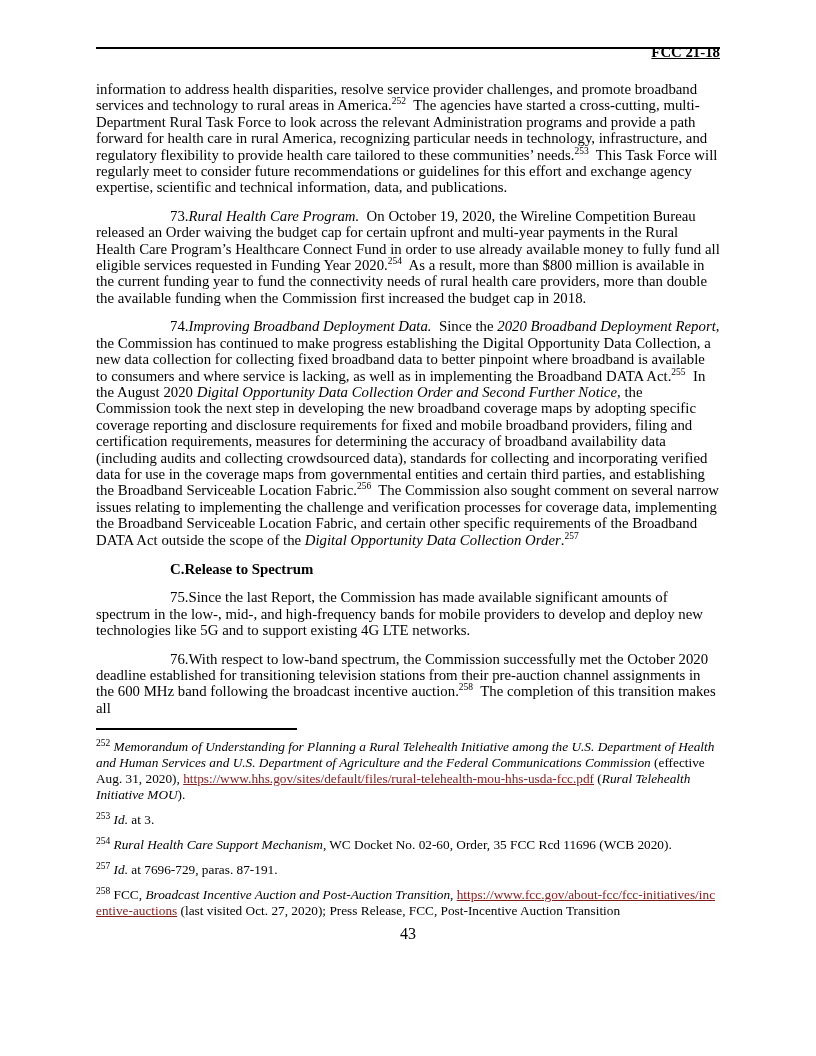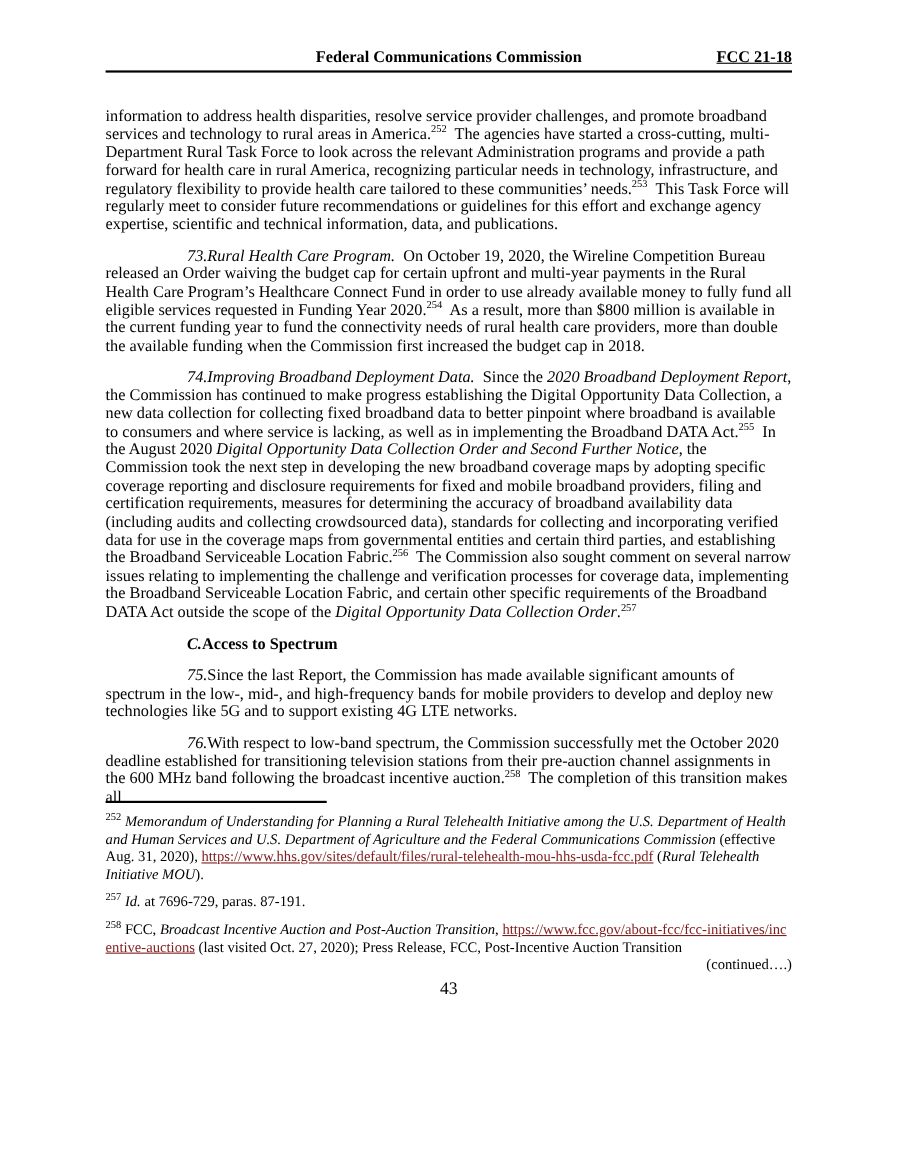--- a/index.html
+++ b/index.html
@@ -36,21 +36,21 @@
     line-height: 16.4px;
     text-align: left;
   }
   .content p {
     margin: 0 0 12px 0;
     text-indent: 37px;
     white-space: pre-wrap;
   }
   .content p.no-indent { text-indent: 0; }
   .content p.heading { font-weight: bold; margin: 13px 0 12px 0; }
-  .pnum { display: inline-block; min-width: 42px; font-style: italic; }
+  .pnum { display: inline-block; min-width: 42px; }
   .italic { font-style: italic; }
   .bold { font-weight: bold; }
   sup.fnref {
     font-size: 9.5px;
     line-height: 0;
     vertical-align: super;
     letter-spacing: 0;
   }
   a.link {
     color: #7f1d1d;
@@ -85,36 +85,36 @@
     text-align: center;
     font-size: 16px;
     margin-top: 6px;
   }
 </style>
 </head>
 <body>
 
 <div class="page">
   <div class="header">
-    <span class="header-title">Federal Communications Commission</span>
     <span class="header-doc">FCC 21-18</span>
   </div>
 
   <div class="content">
       <p class="para no-indent"><span>information to address health disparities, resolve service provider challenges, and promote broadband services and technology to rural areas in America.</span><sup class="fnref">252</sup><span>  The agencies have started a cross-cutting, multi-Department Rural Task Force to look across the relevant Administration programs and provide a path forward for health care in rural America, recognizing particular needs in technology, infrastructure, and regulatory flexibility to provide health care tailored to these communities’ needs.</span><sup class="fnref">253</sup><span>  This Task Force will regularly meet to consider future recommendations or guidelines for this effort and exchange agency expertise, scientific and technical information, data, and publications.</span></p>
       <p class="para"><span class="pnum">73.</span><span class="italic">Rural Health Care Program.</span><span>  On October 19, 2020, the Wireline Competition Bureau released an Order waiving the budget cap for certain upfront and multi-year payments in the Rural Health Care Program’s Healthcare Connect Fund in order to use already available money to fully fund all eligible services requested in Funding Year 2020.</span><sup class="fnref">254</sup><span>  As a result, more than $800 million is available in the current funding year to fund the connectivity needs of rural health care providers, more than double the available funding when the Commission first increased the budget cap in 2018.</span></p>
       <p class="para"><span class="pnum">74.</span><span class="italic">Improving Broadband Deployment Data.</span><span>  Since the </span><span class="italic">2020 Broadband Deployment Report</span><span>, the Commission has continued to make progress establishing the Digital Opportunity Data Collection, a new data collection for collecting fixed broadband data to better pinpoint where broadband is available to consumers and where service is lacking, as well as in implementing the Broadband DATA Act.</span><sup class="fnref">255</sup><span>  In the August 2020 </span><span class="italic">Digital Opportunity Data Collection Order and Second Further Notice</span><span>, the Commission took the next step in developing the new broadband coverage maps by adopting specific coverage reporting and disclosure requirements for fixed and mobile broadband providers, filing and certification requirements, measures for determining the accuracy of broadband availability data (including audits and collecting crowdsourced data), standards for collecting and incorporating verified data for use in the coverage maps from governmental entities and certain third parties, and establishing the Broadband Serviceable Location Fabric.</span><sup class="fnref">256</sup><span>  The Commission also sought comment on several narrow issues relating to implementing the challenge and verification processes for coverage data, implementing the Broadband Serviceable Location Fabric, and certain other specific requirements of the Broadband DATA Act outside the scope of the </span><span class="italic">Digital Opportunity Data Collection Order</span><span>.</span><sup class="fnref">257</sup></p>
-      <p class="heading"><span class="pnum">C.</span><span class="bold">Access to Spectrum</span></p>
+      <p class="heading"><span class="pnum">C.</span><span class="bold">Release to Spectrum</span></p>
       <p class="para"><span class="pnum">75.</span><span>Since the last Report, the Commission has made available significant amounts of spectrum in the low-, mid-, and high-frequency bands for mobile providers to develop and deploy new technologies like 5G and to support existing 4G LTE networks.</span></p>
       <p class="para"><span class="pnum">76.</span><span>With respect to low-band spectrum, the Commission successfully met the October 2020 deadline established for transitioning television stations from their pre-auction channel assignments in the 600 MHz band following the broadcast incentive auction.</span><sup class="fnref">258</sup><span>  The completion of this transition makes all</span></p>
     </div>
 
   <div class="footer">
     <div class="fn-sep"></div>
     <div>
         <div class="footnote"><sup class="fnref">252</sup> <span class="italic">Memorandum of Understanding for Planning a Rural Telehealth Initiative among the U.S. Department of Health and Human Services and U.S. Department of Agriculture and the Federal Communications Commission</span><span> (effective Aug. 31, 2020), </span><a class="link" href="#">https://www.hhs.gov/sites/default/files/rural-telehealth-mou-hhs-usda-fcc.pdf</a><span> (</span><span class="italic">Rural Telehealth Initiative MOU</span><span>).</span></div>
+        <div class="footnote"><sup class="fnref">253</sup> <span class="italic">Id.</span><span> at 3.</span></div>
+        <div class="footnote"><sup class="fnref">254</sup> <span class="italic">Rural Health Care Support Mechanism</span><span>, WC Docket No. 02-60, Order, 35 FCC Rcd 11696 (WCB 2020).</span></div>
         <div class="footnote"><sup class="fnref">257</sup> <span class="italic">Id.</span><span> at 7696-729, paras. 87-191.</span></div>
         <div class="footnote"><sup class="fnref">258</sup> <span>FCC, </span><span class="italic">Broadcast Incentive Auction and Post-Auction Transition</span><span>, </span><a class="link" href="#">https://www.fcc.gov/about-fcc/fcc-initiatives/incentive-auctions</a><span> (last visited Oct. 27, 2020); Press Release, FCC, Post-Incentive Auction Transition</span></div>
       </div>
-    <div class="continued">(continued….)</div>
     <div class="page-num">43</div>
   </div>
 </div>
 
 </body></html>

